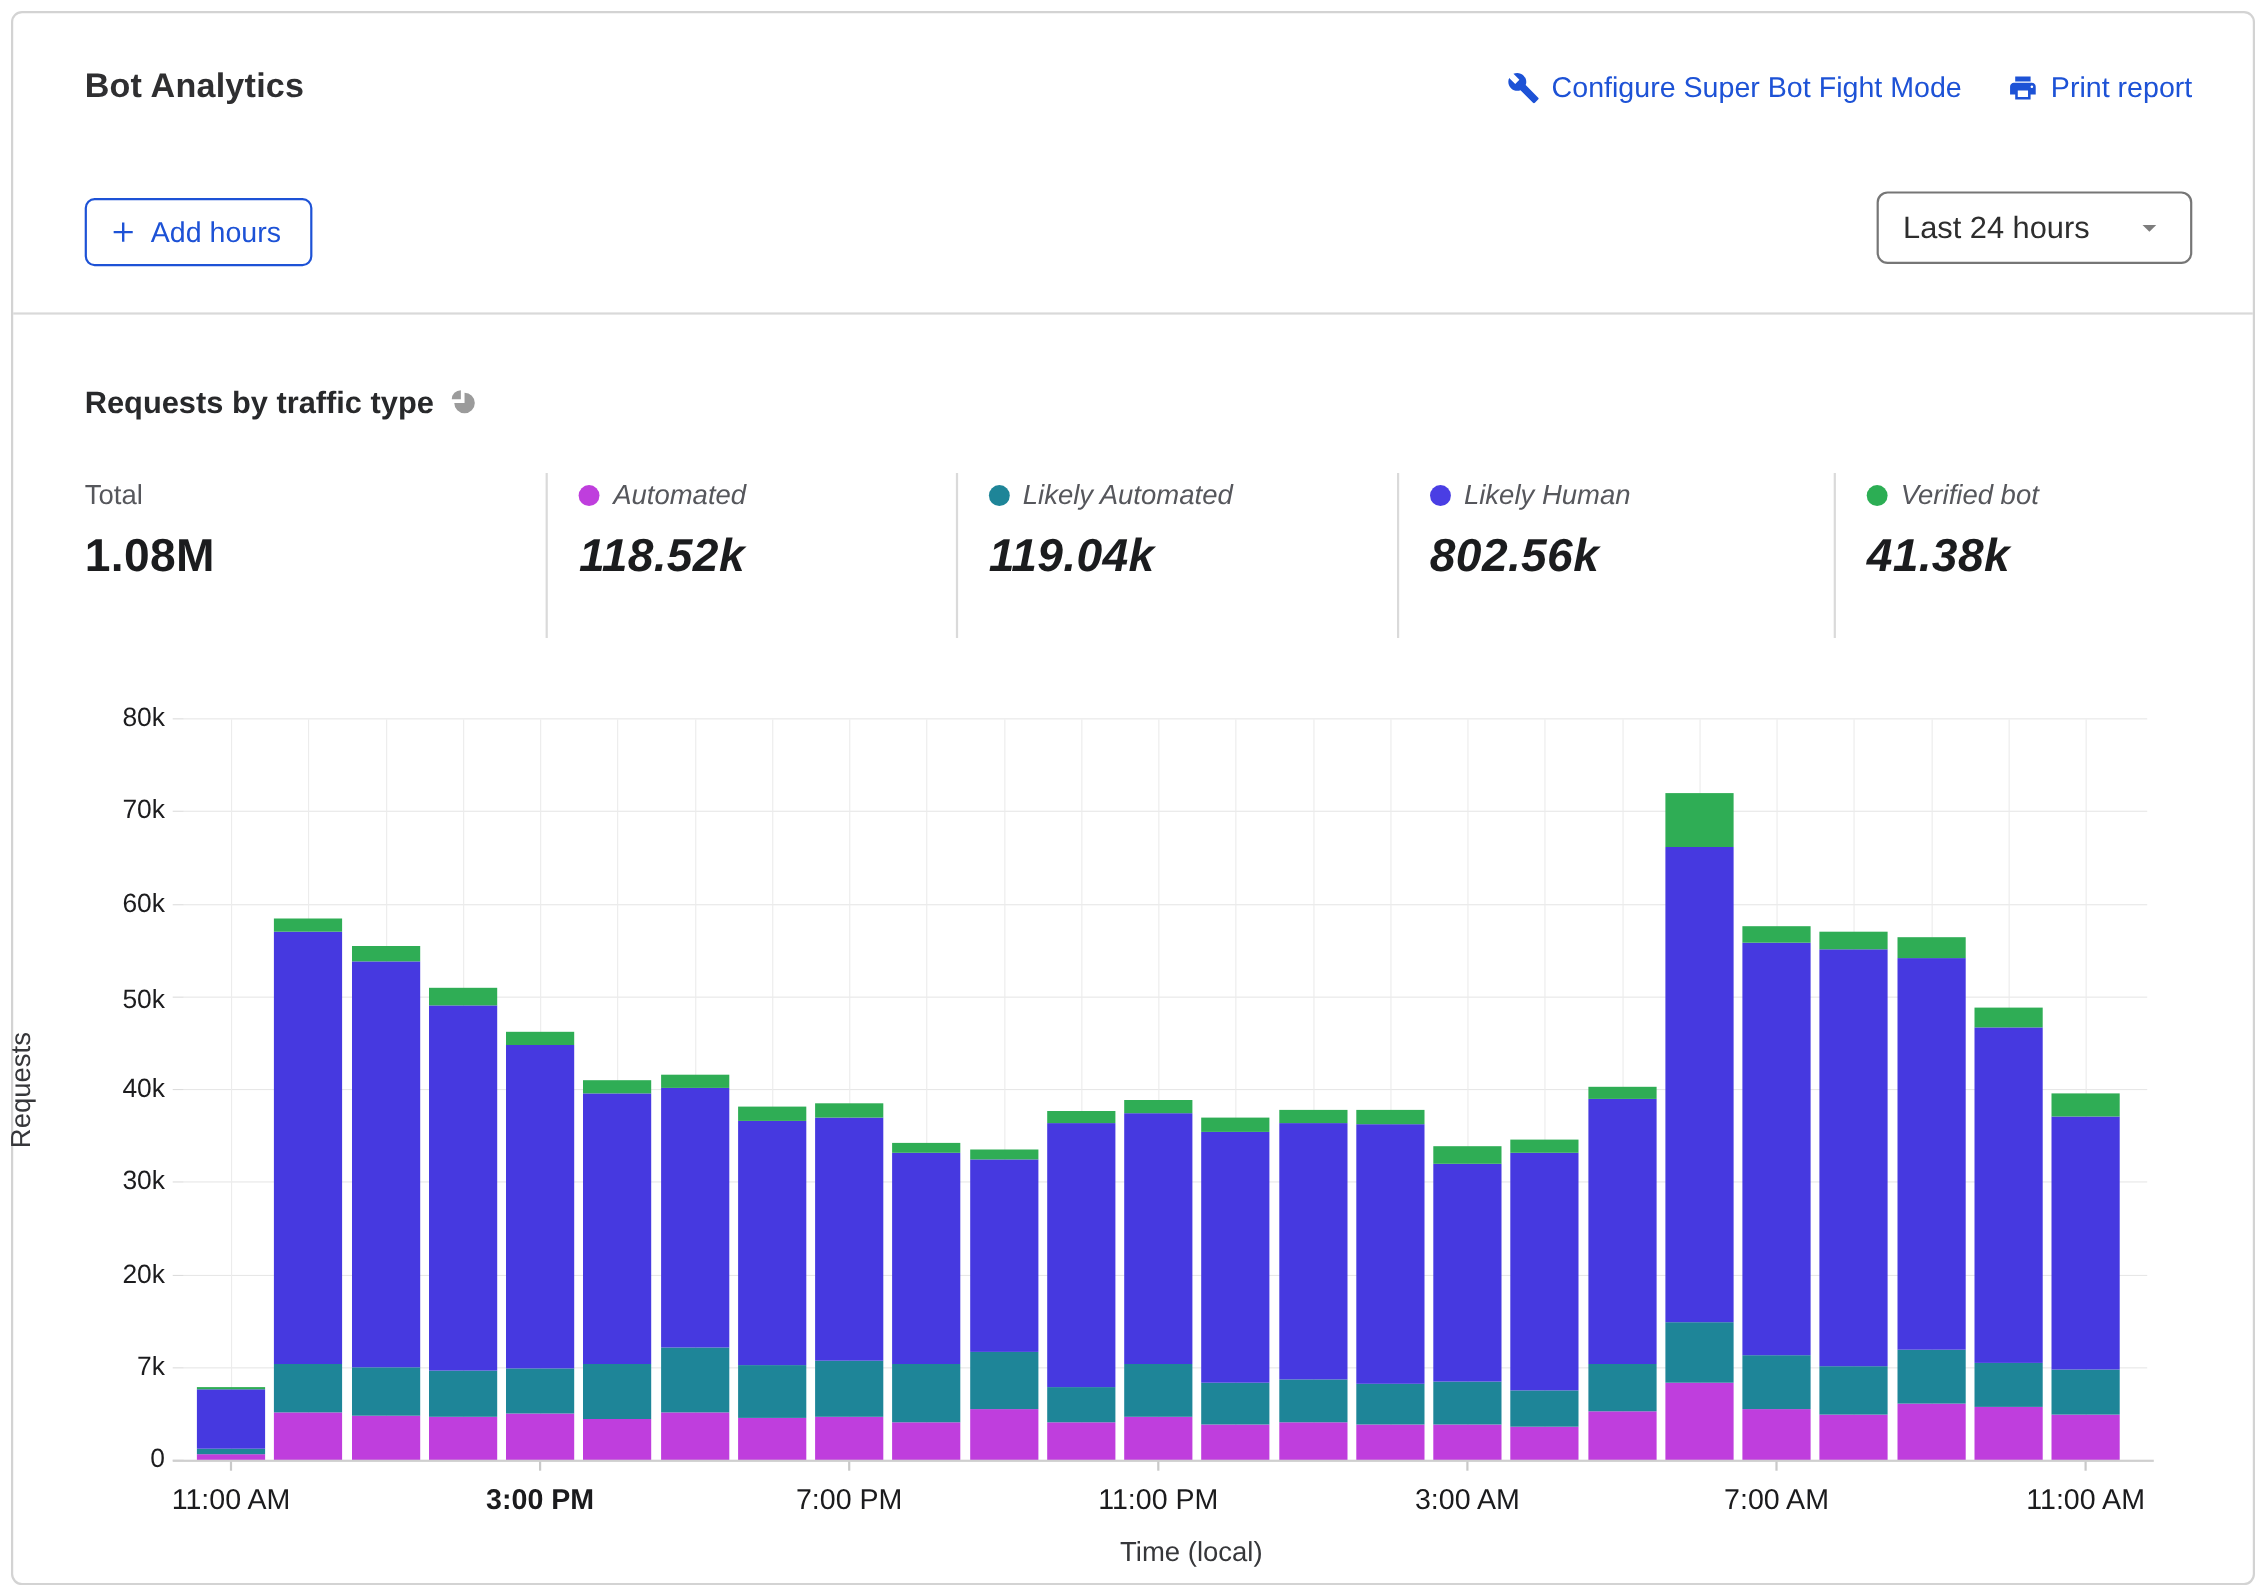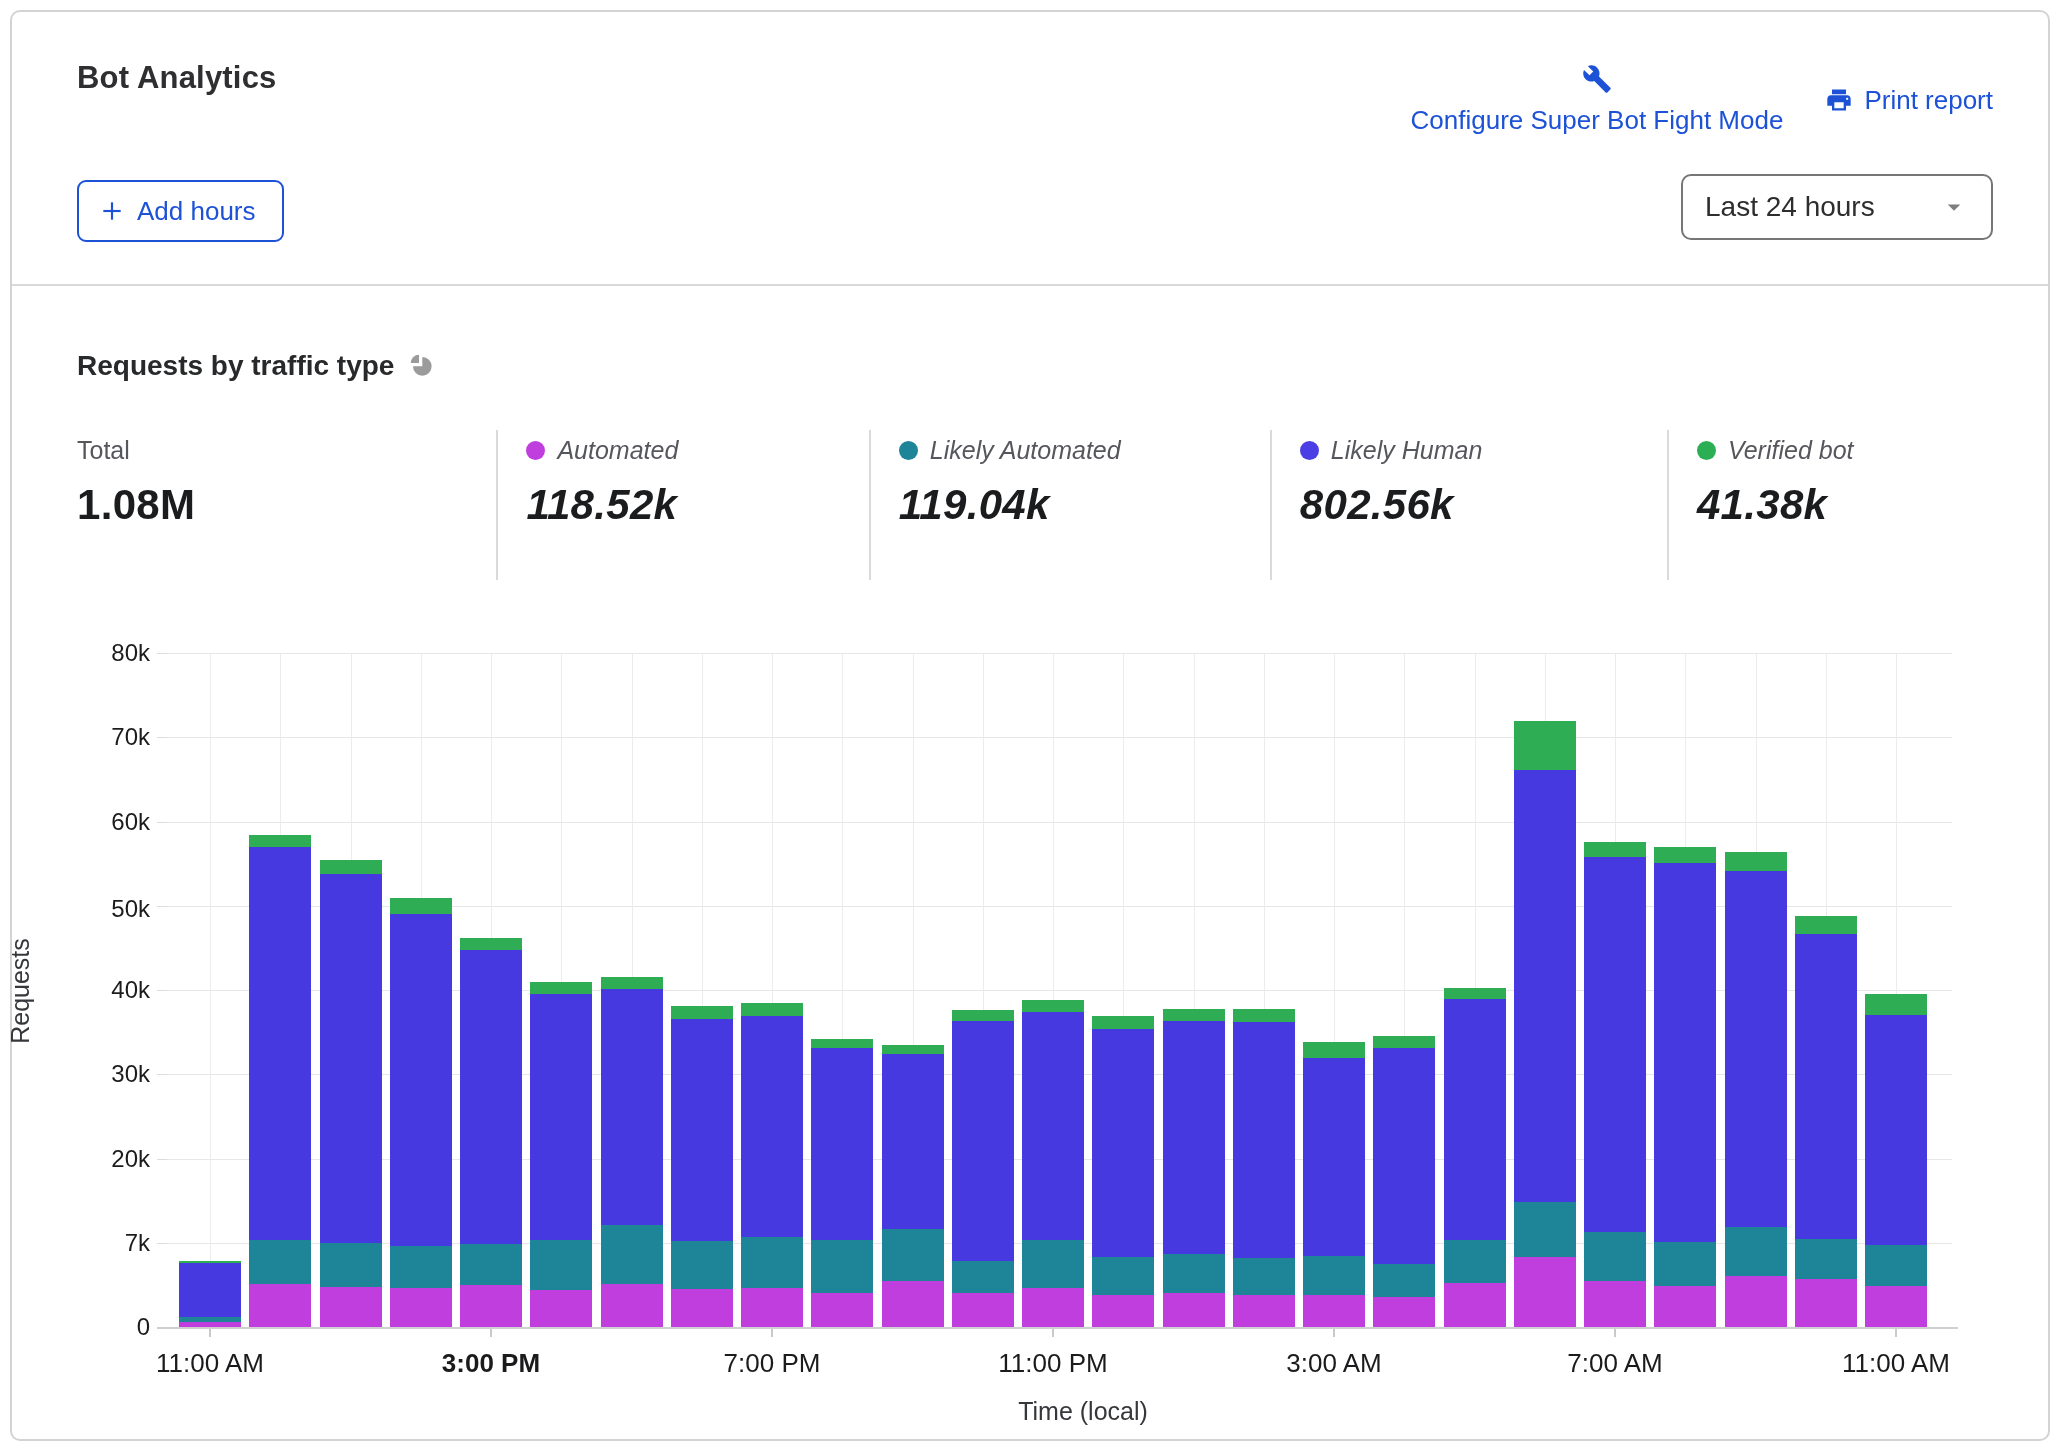--- a/index.html
+++ b/index.html
@@ -7,21 +7,21 @@
   .card{position:absolute;left:10px;top:10px;width:2040px;height:1431px;background:#fff;
         border:2px solid #d3d3d3;border-radius:10px;box-sizing:border-box;}
   
   .hdr{position:absolute;left:0;top:0;right:0;height:272px;border-bottom:2px solid #d9d9d9;}
   .title{position:absolute;left:65px;top:48px;font-size:31px;font-weight:700;color:#2f2f31;letter-spacing:.2px;}
   .hdr-links{position:absolute;right:55px;top:52px;display:flex;align-items:center;gap:42px;}
   .lnk{display:flex;align-items:center;gap:11px;font-size:26px;cursor:pointer;}
   .lnk svg{display:block;}
   .btn-filter{position:absolute;left:65px;top:168px;height:62px;padding:0 26px 0 20px;display:flex;align-items:center;gap:12px;
         background:#fff;border-radius:9px;font-size:26px;cursor:pointer;box-sizing:border-box;}
-  .select{position:absolute;right:55px;top:162px;width:312px;height:66px;border:2px solid #767676;border-radius:10px;
+  .select{position:absolute;right:55px;top:162px;width:287px;height:66px;border:2px solid #767676;border-radius:10px;
         display:flex;align-items:center;justify-content:space-between;padding:0 22px 0 22px;box-sizing:border-box;
         font-size:28px;color:#2e2e2e;background:#fff;cursor:pointer;}
   
   .sec-title{position:absolute;left:65px;top:338px;display:flex;align-items:center;gap:14px;}
   .sec-title span{font-size:28px;font-weight:700;color:#28292b;}
   .stats{position:absolute;left:65px;top:418px;right:55px;display:flex;align-items:flex-start;}
   .stat{box-sizing:border-box;padding-top:6px;height:150px;}
   .stat+.stat{border-left:2px solid #dadada;padding-left:28px;font-style:italic;}
   .stat-label{display:flex;align-items:center;gap:12px;font-size:25px;color:#56575c;}
   .dot{width:19px;height:19px;border-radius:50%;flex:0 0 auto;}
@@ -44,21 +44,21 @@
 </head>
 <body>
 
 <div class="stage">
   <div class="card">
 
     <div class="hdr">
       <div class="title">Bot Analytics</div>
 
       <div class="hdr-links">
-        <div class="lnk acc" style="color: rgb(29, 82, 214); flex-direction: column;">
+        <div class="lnk acc" style="color: rgb(29, 82, 214);">
           <svg width="30" height="30" viewBox="0 0 24 24" class="accfill" style="fill: rgb(29, 82, 214);">
             <path d="M22.7 19l-9.1-9.1c.9-2.3.4-5-1.5-6.9-2-2-5-2.4-7.4-1.3L9 6 6 9 1.6 4.7C.4 7.1.9 10.1 2.9 12.1c1.9 1.9 4.6 2.4 6.9 1.5l9.1 9.1c.4.4 1 .4 1.4 0l2.3-2.3c.5-.4.5-1.1.1-1.4z"></path>
           </svg>
           <span>Configure Super Bot Fight Mode</span>
         </div>
         <div class="lnk acc" style="color: rgb(29, 82, 214);">
           <svg width="28" height="28" viewBox="0 0 24 24" class="accfill" style="fill: rgb(29, 82, 214);">
             <path d="M19 8H5c-1.66 0-3 1.34-3 3v6h4v4h12v-4h4v-6c0-1.66-1.34-3-3-3zm-3 11H8v-5h8v5zm3-7c-.55 0-1-.45-1-1s.45-1 1-1 1 .45 1 1-.45 1-1 1zm-1-9H6v4h12V3z"></path>
           </svg>
           <span>Print report</span>

